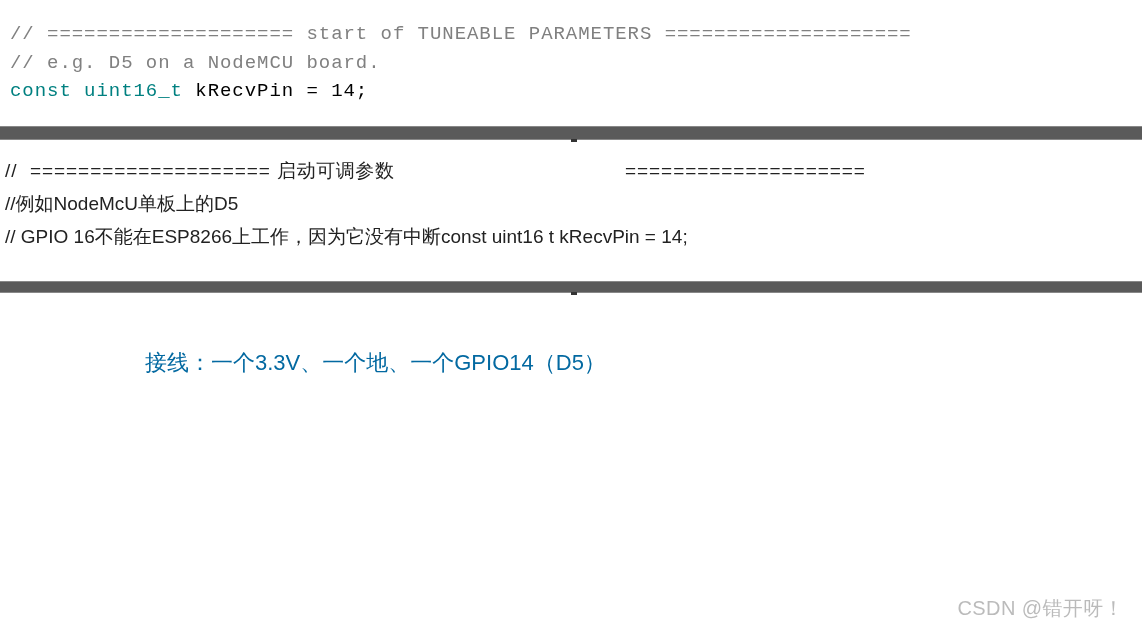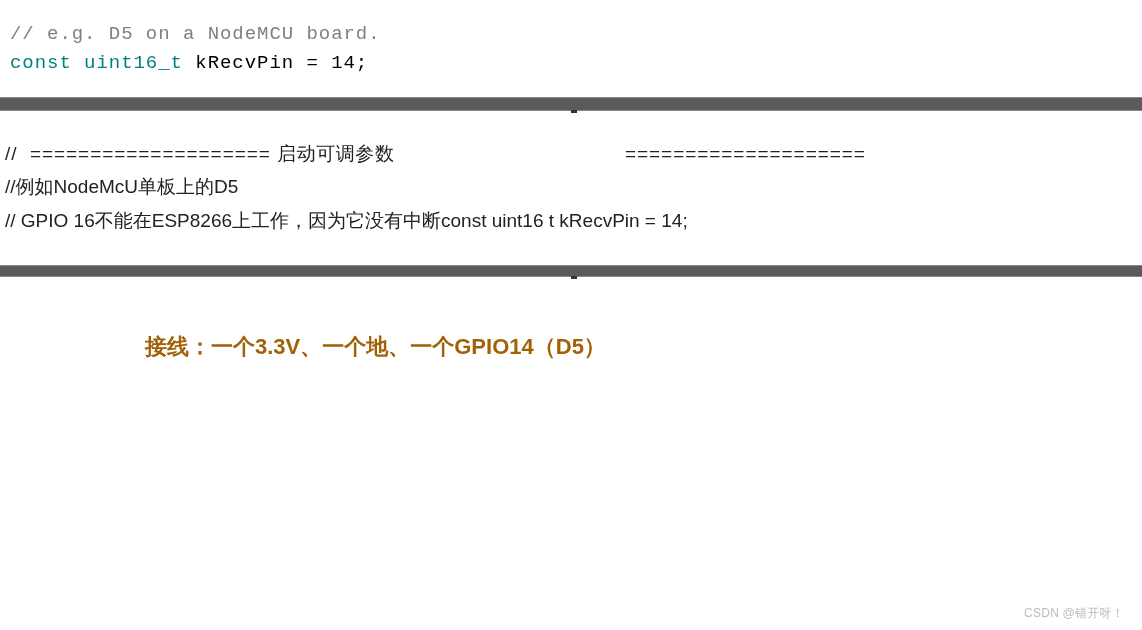--- a/index.html
+++ b/index.html
@@ -44,21 +44,21 @@
     }
     .divider-tick {
       position: absolute;
       left: 50%;
       bottom: -3px;
       width: 6px;
       height: 3px;
       background: #333;
     }
     .translation-block {
-      padding: 26px 0 0 5px;
+      padding: 14px 0 0 5px;
       font-family: "Microsoft YaHei", "SimSun", Arial, sans-serif;
       font-size: 19px;
       line-height: 1.75;
       color: #222;
     }
     .trans-line {
       white-space: pre;
     }
     .trans-first {
       letter-spacing: 0.03em;
@@ -78,38 +78,39 @@
       position: absolute;
       left: 50%;
       bottom: -3px;
       width: 6px;
       height: 3px;
       background: #333;
     }
     .wiring {
       font-family: "Microsoft YaHei", "SimSun", Arial, sans-serif;
       font-size: 22px;
-      font-weight: 700;
-      color: #a16207;
+      font-weight: 400;
+      color: #0369a1;
       padding: 55px 0 0 145px;
     }
     .watermark {
       position: absolute;
       right: 18px;
       bottom: 8px;
       color: rgba(120,120,120,0.5);
       font-family: "Microsoft YaHei", Arial, sans-serif;
-      font-size: 12px;
+      font-size: 20px;
       letter-spacing: 0.02em;
     }
   </style>
 </head>
 <body>
 
 <div class="code-block-top">
+  <div class="code-line comment">// ==================== start of TUNEABLE PARAMETERS ====================</div>
   <div class="code-line comment">// e.g. D5 on a NodeMCU board.</div>
   <div class="code-line"><span class="keyword">const uint16_t</span><span class="identifier"> kRecvPin = 14;</span></div>
 </div>
 
 <div class="divider">
   <div class="divider-tick"></div>
 </div>
 
 <div class="translation-block">
   <div class="trans-line trans-first"><span class="trans-equals">//  ==================== </span><span>启动可调参数</span><span class="trans-equals">                                     ====================</span></div>

